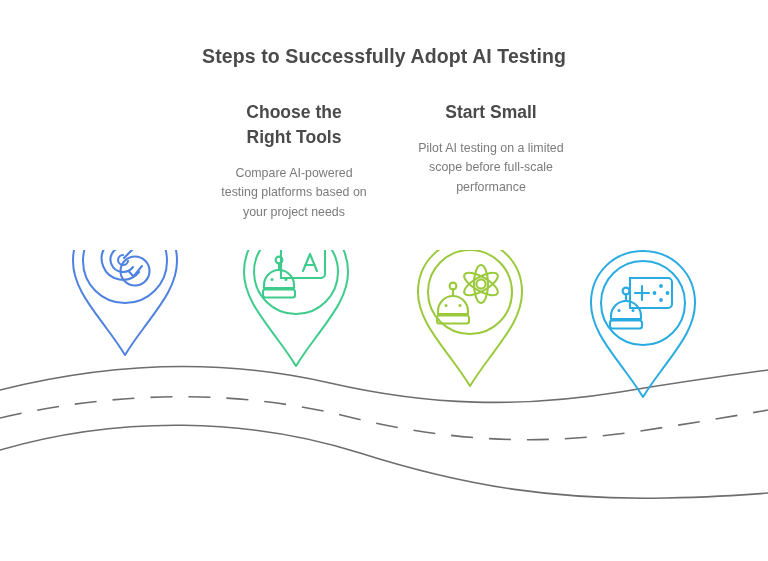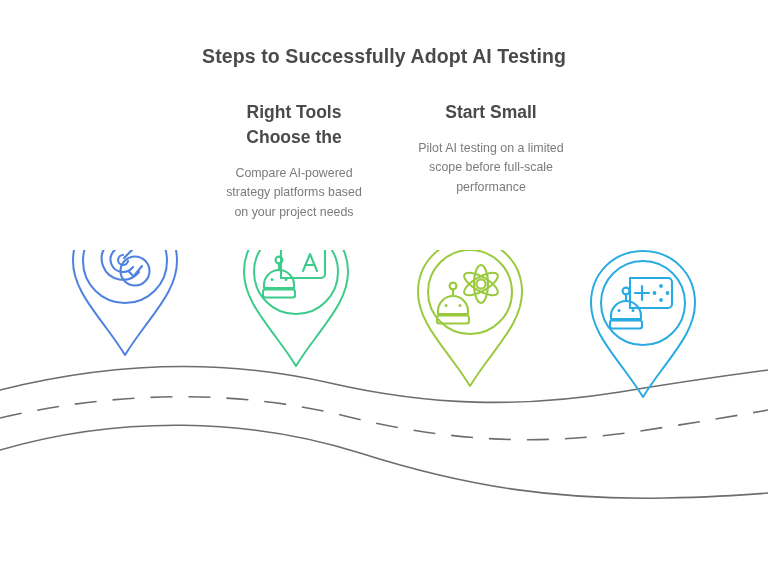--- a/index.html
+++ b/index.html
@@ -78,24 +78,24 @@
 </head>
 <body>
 
 <div id="infographic">
 
   <div id="page-title">Steps to Successfully Adopt AI Testing</div>
 
 
   <div class="step-col" id="step-col-1">
     <div class="step-heading">
+      <div>Choose the</div>
       <div>Right Tools</div>
-      <div>Choose the</div>
     </div>
-    <p class="step-desc">Compare AI-powered strategy platforms based on your project needs</p>
+    <p class="step-desc">Compare AI-powered testing platforms based on your project needs</p>
   </div>
 
   <div class="step-col" id="step-col-2">
     <div class="step-heading">
       <div>Start Small</div>
     </div>
     <p class="step-desc">Pilot AI testing on a limited scope before full-scale performance</p>
   </div>
 
 

